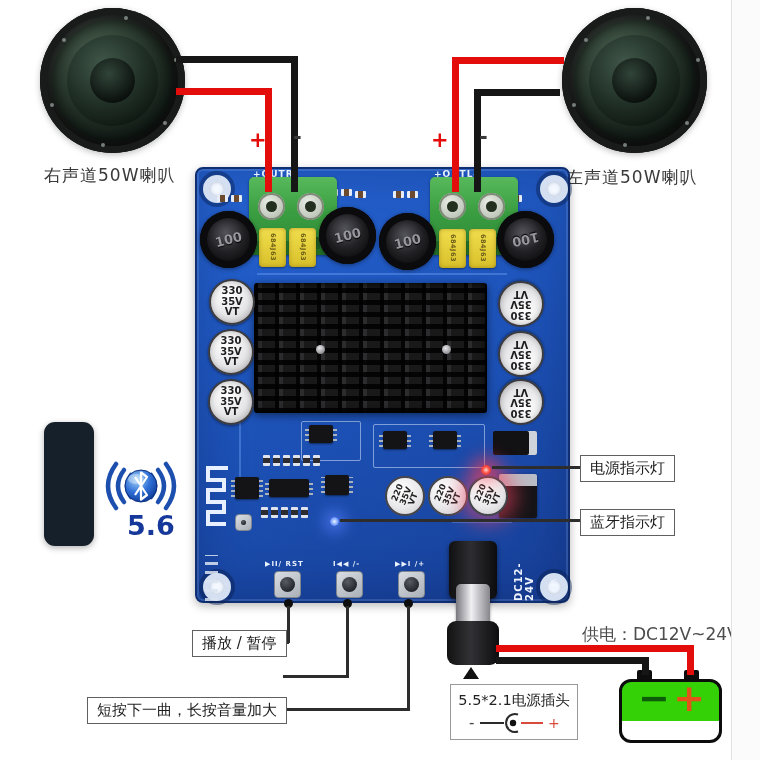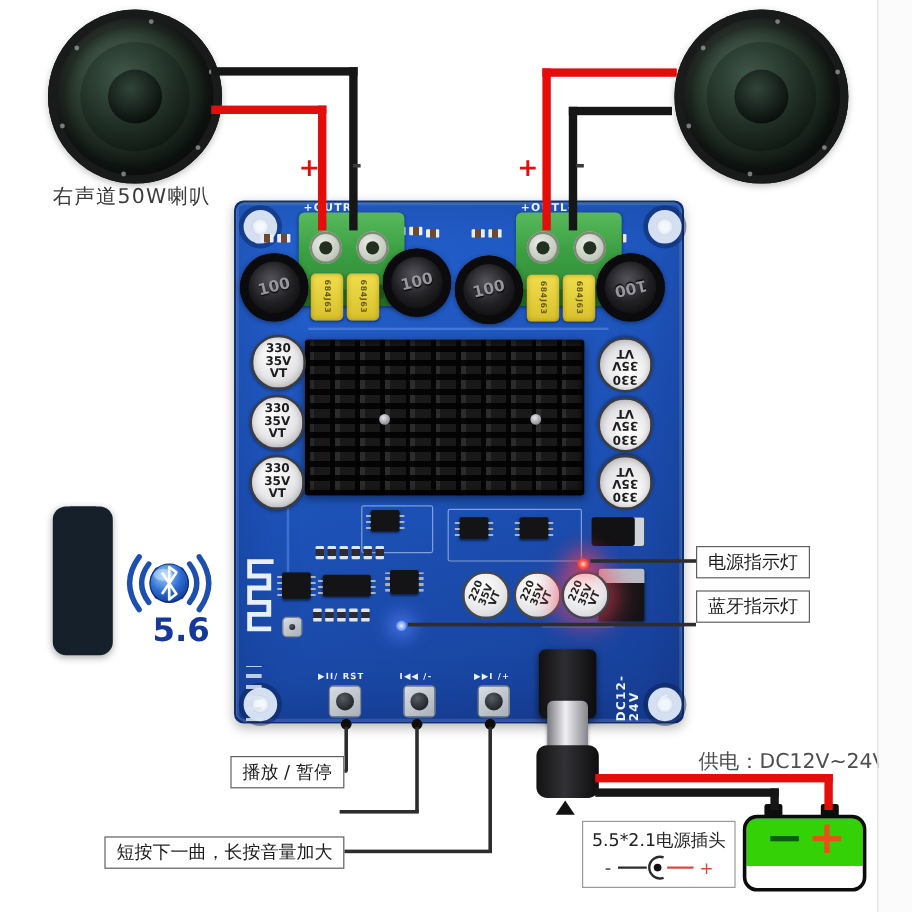--- a/index.html
+++ b/index.html
@@ -99,21 +99,21 @@
   .cline{position:absolute;background:#2d2d2d;z-index:7;}
   .dot{position:absolute;width:9px;height:9px;border-radius:50%;background:#0d0d0d;z-index:7;}
   
   #plug-barrel{position:absolute;left:456px;top:584px;width:34px;height:44px;border-radius:5px 5px 2px 2px;
     background:linear-gradient(90deg,#77777d,#f0f0f3 45%,#85858b);box-shadow:0 1px 3px rgba(0,0,0,.4);}
   #plug-body{position:absolute;left:447px;top:621px;width:52px;height:44px;border-radius:9px;
     background:linear-gradient(90deg,#121212,#323236 45%,#0d0d0f);}
   #plug-arrow{position:absolute;left:463px;top:667px;width:0;height:0;
     border-left:8px solid transparent;border-right:8px solid transparent;border-bottom:12px solid #111;}
   #plugbox{position:absolute;left:450px;top:684px;width:126px;height:54px;border:1.5px solid #999;background:#fff;
-    display:flex;flex-direction:column;align-items:center;justify-content:center;gap:2px;z-index:8;margin-left:35px;}
+    display:flex;flex-direction:column;align-items:center;justify-content:center;gap:2px;z-index:8;}
   #plugbox .t{font-size:14.5px;color:#222;}
   #supply{position:absolute;left:582px;top:623px;font-size:17px;color:#4d4d4d;}
   #battery{position:absolute;left:619px;top:679px;width:103px;height:64px;border:3px solid #0c0c0c;border-radius:12px;
     background:linear-gradient(180deg,#33d106 0 68%, #ffffff 68%);box-sizing:border-box;}
   .bterm{position:absolute;width:15px;height:11px;background:#0d0d0d;border-radius:2px;top:670px;}
   #battery .bm{position:absolute;left:16px;top:-6px;font-size:38px;font-weight:900;color:#0d5c09;}
   #battery .bp{position:absolute;right:14px;top:-6px;font-size:38px;font-weight:900;color:#e4541a;}
   
   #phone{position:absolute;left:44px;top:422px;width:50px;height:124px;background:#16202b;border-radius:11px;
     padding:3px;box-sizing:border-box;box-shadow:0 2px 6px rgba(0,0,0,.3);}
@@ -152,21 +152,22 @@
     <div class="surround"></div>
     <div class="cone"></div>
     <div class="dome"></div>
     <span class="scr" style="left:134px;top:50px;"></span>
       <span class="scr" style="left:84px;top:8px;"></span>
     <span class="scr" style="left:22px;top:30px;"></span>
       <span class="scr" style="left:10px;top:95px;"></span>
     <span class="scr" style="left:61px;top:135px;"></span>
       <span class="scr" style="left:123px;top:113px;"></span>
   </div>
-  <div class="spk-label" style="left:44px;top:152px;text-align:center;">右声道50W喇叭</div>
+  <div class="spk-label" style="left:44px;top:164px;text-align:center;">右声道50W喇叭</div>
+  <div class="spk-label" style="left:566px;top:166px;">左声道50W喇叭</div>
 
   <div class="wire wb z5" style="left:176px;top:56px;width:122px;height:7px;"></div>
   <div class="wire wb z5" style="left:291px;top:56px;width:7px;height:136px;"></div>
   <div class="wire wr z5" style="left:176px;top:88px;width:96px;height:7px;"></div>
   <div class="wire wr z5" style="left:265px;top:88px;width:7px;height:104px;"></div>
   <span class="sign plus z6" style="left:249px;top:130px;">+</span>
   <span class="sign minus z6" style="left:293px;top:127px;">-</span>
 
   <div class="wire wr z5" style="left:452px;top:57px;width:112px;height:7px;"></div>
   <div class="wire wr z5" style="left:452px;top:57px;width:7px;height:135px;"></div>
@@ -333,21 +334,21 @@
     <div class="silk" style="left:136px;top:391px;font-size:7px;">I◀◀ /-</div>
     <div class="silk" style="left:198px;top:391px;font-size:7px;">▶▶I /+</div>
     <div class="btn" style="left:77px;top:402px;"></div>
     <div class="btn" style="left:139px;top:402px;"></div>
     <div class="btn" style="left:201px;top:402px;"></div>
   </div>
 
   <div class="cline" style="left:492px;top:466px;width:88px;height:2.5px;"></div>
   <div class="cbox" style="left:580px;top:455px;">电源指示灯</div>
   <div class="cline" style="left:340px;top:519px;width:240px;height:2.5px;"></div>
-  <div class="cbox" style="left:580px;top:492px;">蓝牙指示灯</div>
+  <div class="cbox" style="left:580px;top:509px;">蓝牙指示灯</div>
 
   <div class="dot" style="left:284px;top:599px;"></div>
   <div class="dot" style="left:343px;top:599px;"></div>
   <div class="dot" style="left:404px;top:599px;"></div>
   <div class="cline" style="left:287px;top:606px;width:2.5px;height:37px;"></div>
   <div class="cline" style="left:283px;top:641px;width:6px;height:2.5px;"></div>
   <div class="cbox" style="left:192px;top:630px;">播放 / 暂停</div>
   <div class="cline" style="left:346px;top:606px;width:2.5px;height:71px;"></div>
   <div class="cline" style="left:283px;top:675px;width:66px;height:2.5px;"></div>
   <div class="cline" style="left:407px;top:606px;width:2.5px;height:104px;"></div>

